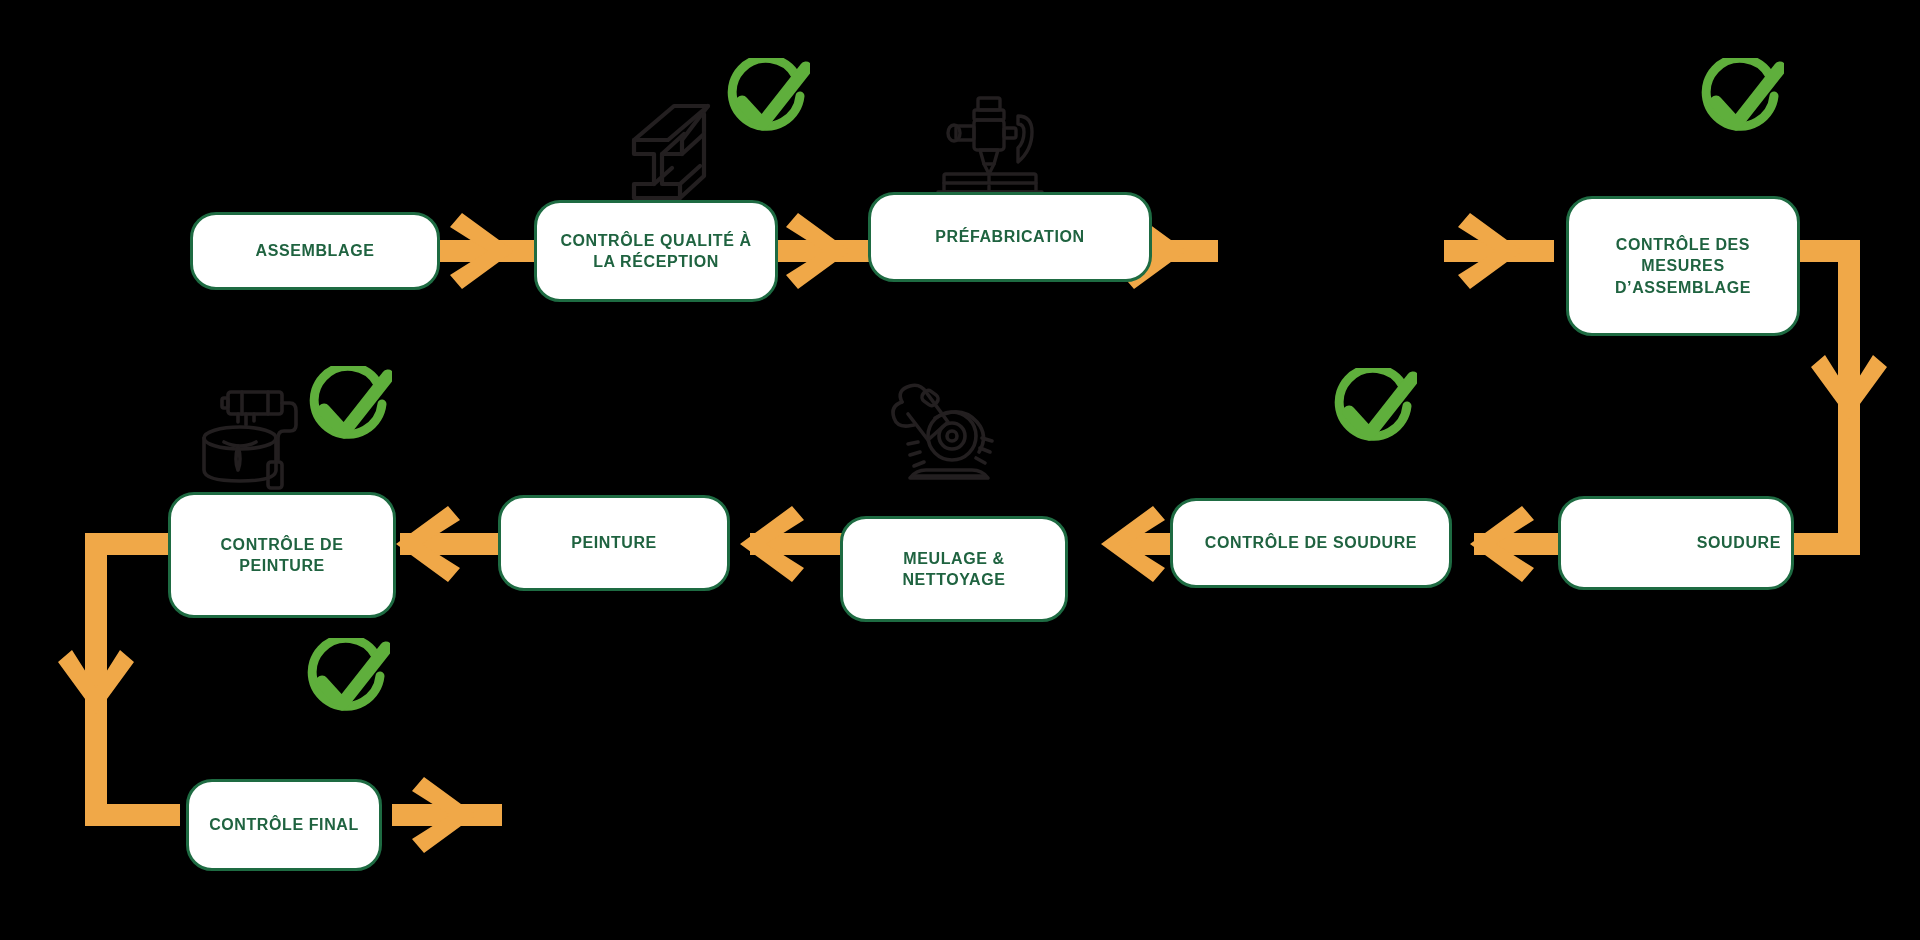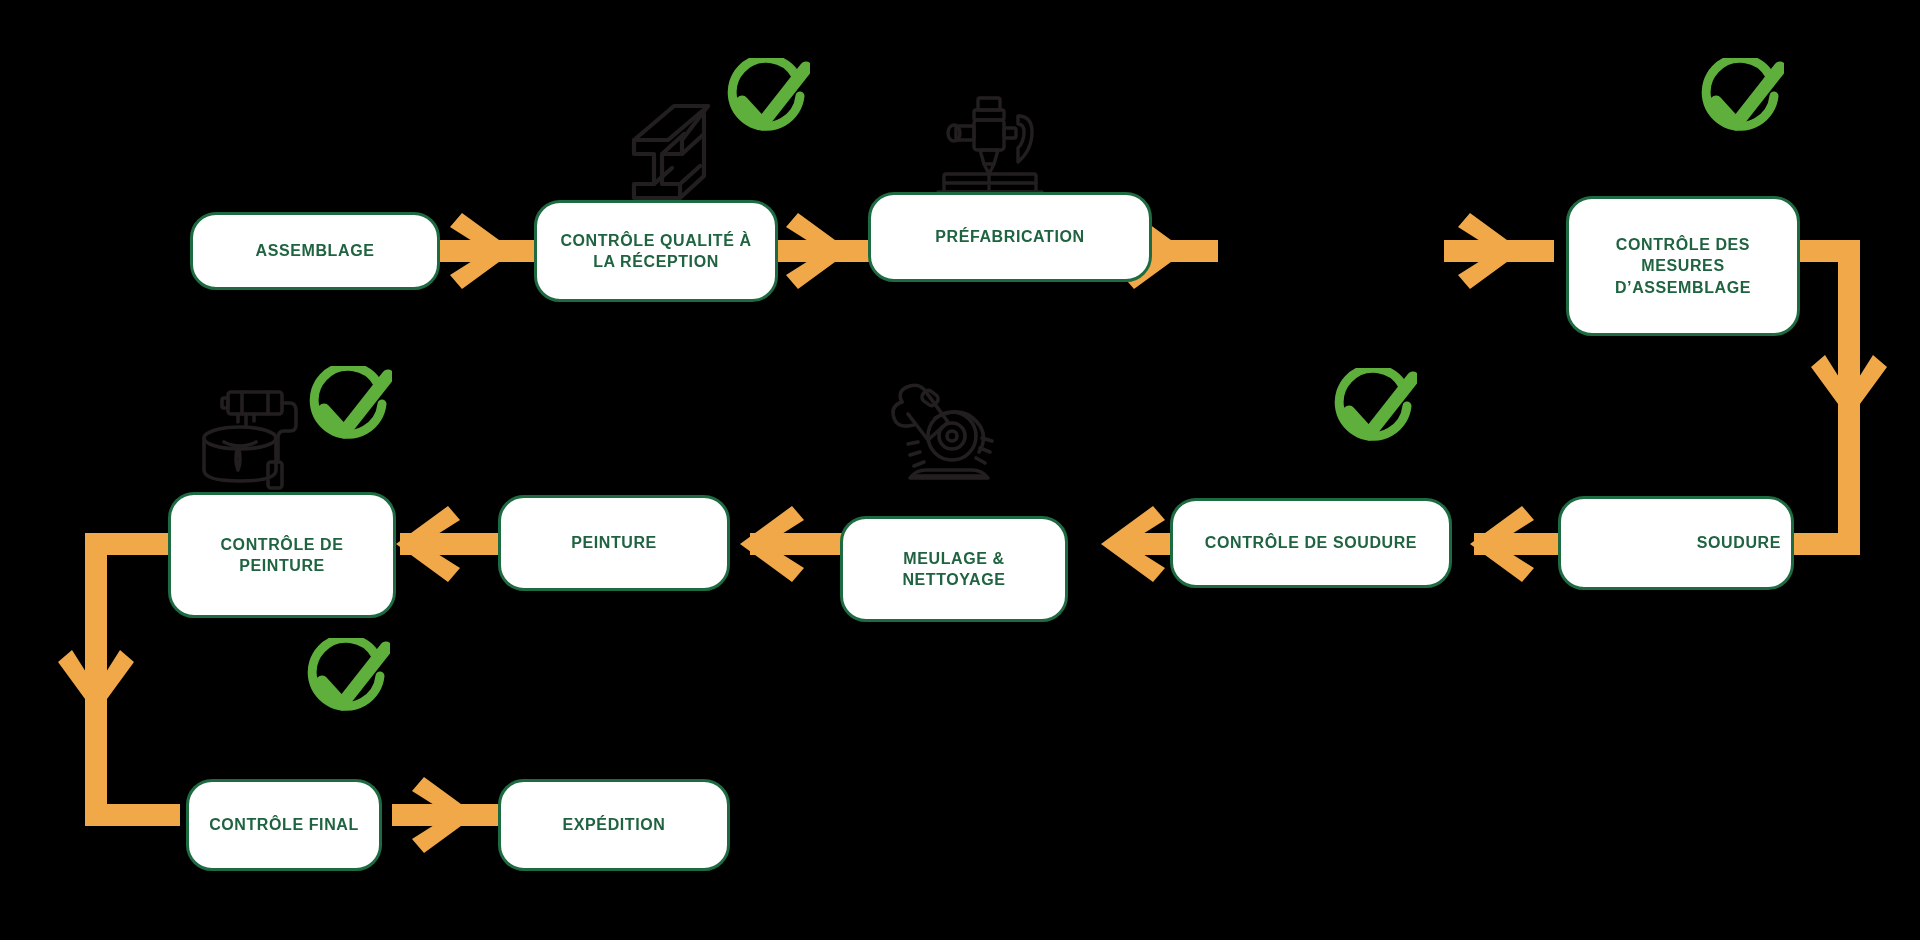--- a/index.html
+++ b/index.html
@@ -295,17 +295,14 @@
   </div>
 
   <div class="node" style="left:1558px; top:496px; width:236px; height:94px;justify-content:flex-end;">
     <span class="node-label">SOUDURE</span>
   </div>
 
   <div class="node" style="left:166px; top:779px; width:196px; height:92px;margin-left:20px;">
     <span class="node-label">CONTRÔLE FINAL</span>
   </div>
 
-  <div class="node" style="left:498px; top:779px; width:232px; height:92px;">
-    <span class="node-label">EXPÉDITION</span>
-  </div>
 
 </div>
 
 </body></html>

